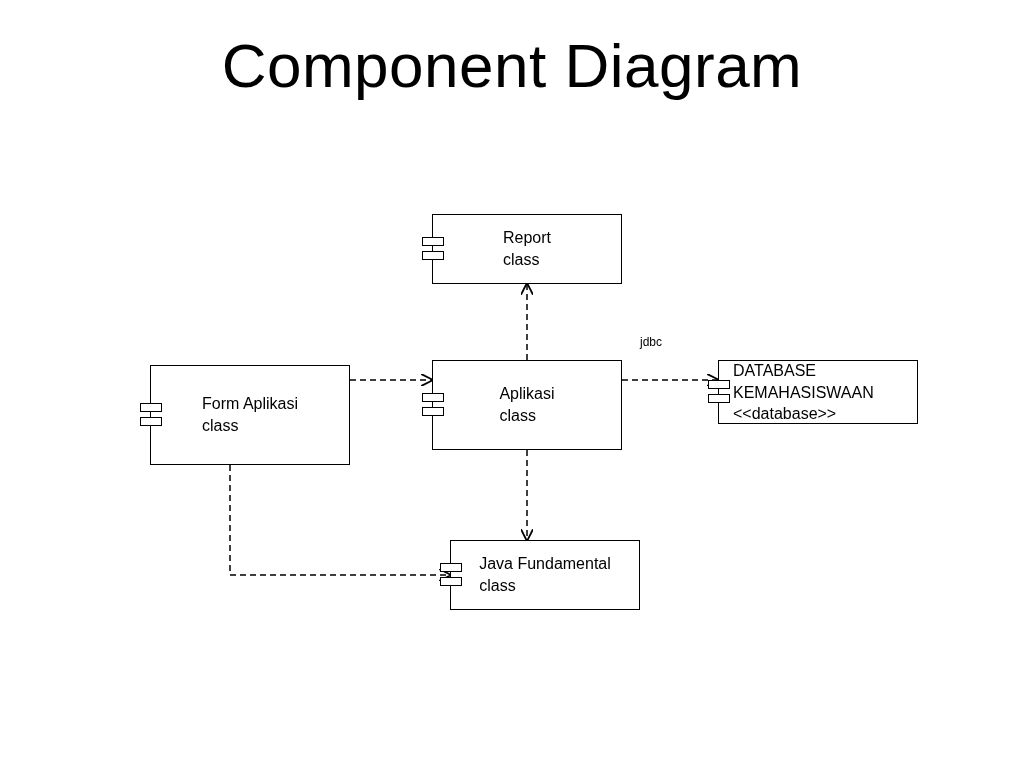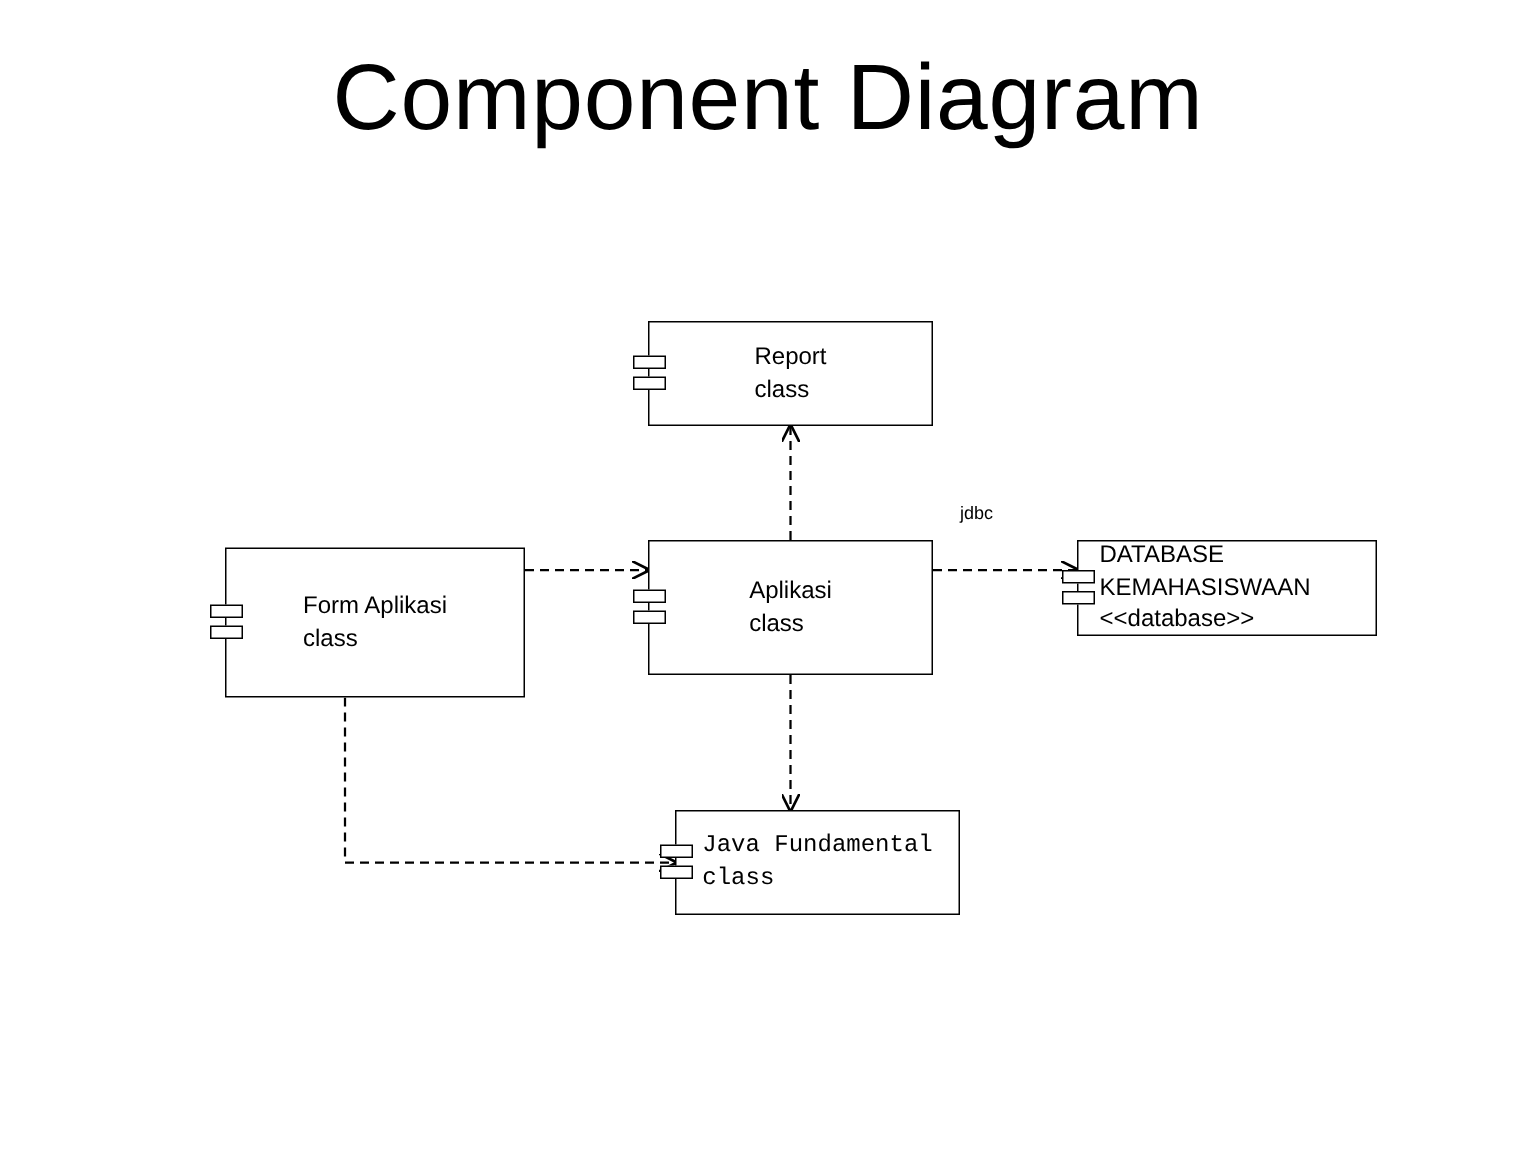--- a/index.html
+++ b/index.html
@@ -138,21 +138,21 @@
       <div class="tab t1"></div>
         <div class="tab t2"></div>
     </div>
     <div class="label wrap" style="width:170px;">
       <span>DATABASE</span><br>
       <span>KEMAHASISWAAN</span><br>
       <span>&lt;&lt;database&gt;&gt;</span>
     </div>
   </div>
 
-  <div class="component" style="left:450px; top:540px; width:190px; height:70px;font-family:Liberation Mono, monospace;">
+  <div class="component" style="left:450px; top:540px; width:190px; height:70px;">
     <div class="tabs">
       <div class="tab t1"></div>
         <div class="tab t2"></div>
     </div>
     <div class="label">
       <span>Java Fundamental</span><br>
       <span>class</span>
     </div>
   </div>
 

